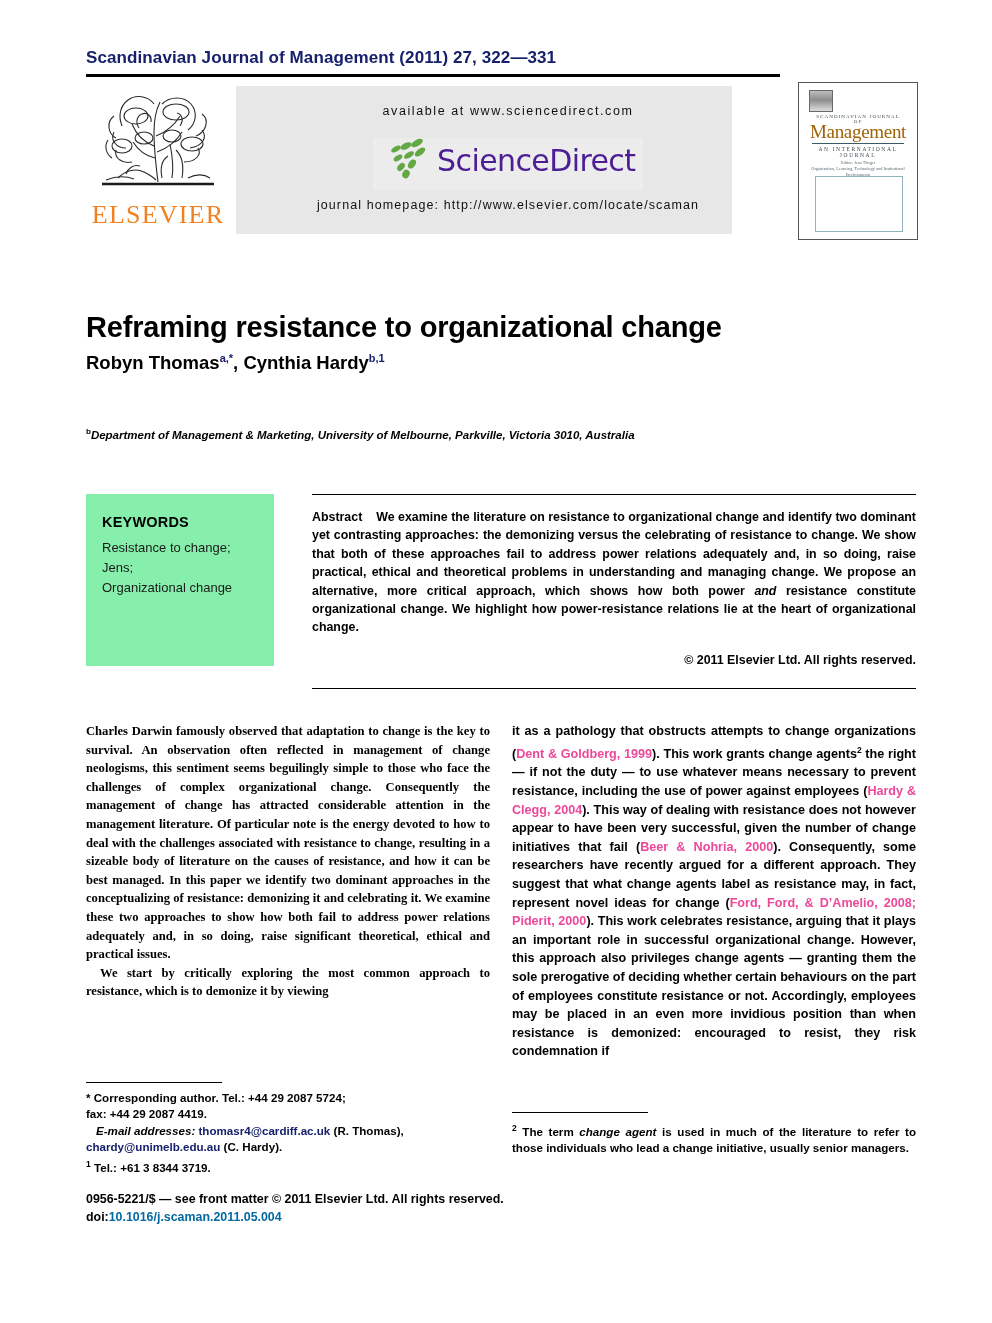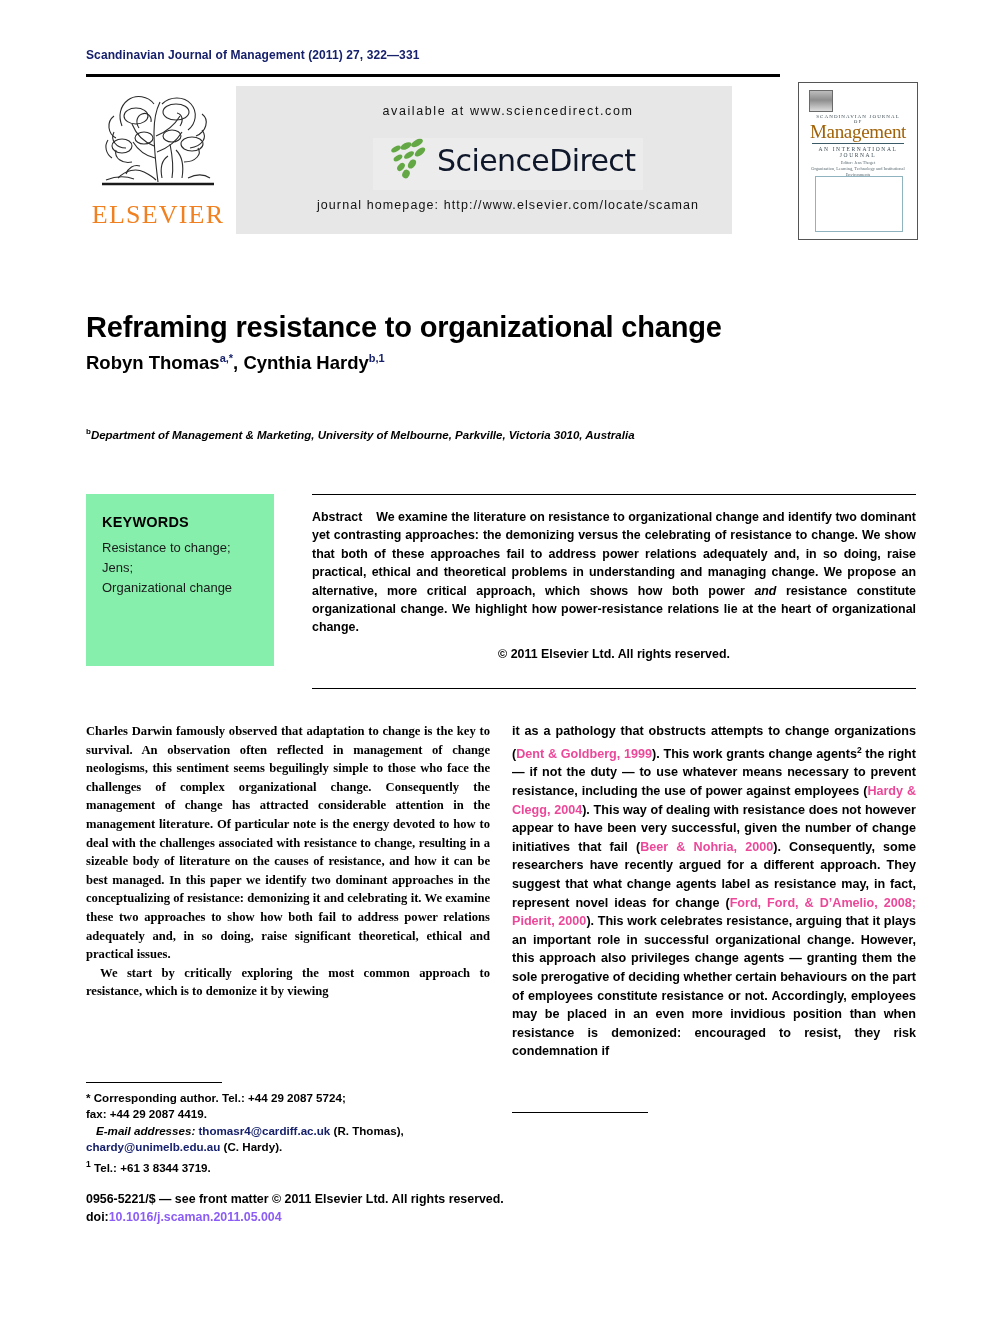--- a/index.html
+++ b/index.html
@@ -20,21 +20,21 @@
     left: 0; top: 0;
     width: 992px;
     height: 1323px;
   }
 
   
   .running-head {
     position: absolute;
     left: 86px;
     top: 48px;
-    font-size: 12px;
+    font-size: 17px;
     font-weight: bold;
     color: #16206b;
     letter-spacing: 0.1px;
     white-space: nowrap;
   }
   .head-rule {
     position: absolute;
     left: 86px;
     top: 74px;
     width: 694px;
@@ -110,21 +110,21 @@
     width: 52px;
     height: 44px;
     position: relative;
     top: -2px;
   }
   .sd-word {
     display: inline-block;
     vertical-align: middle;
     font-family: "DejaVu Sans", sans-serif;
     font-size: 30px;
-    color: #0f172a;
+    color: #4c1d95;
     letter-spacing: -0.6px;
   }
   .sd-homepage {
     position: absolute;
     left: 0; top: 112px;
     width: 544px;
     text-align: center;
     font-size: 12.5px;
     letter-spacing: 1.1px;
     color: #111111;
@@ -298,23 +298,23 @@
     text-align: justify;
     font-weight: bold;
     color: #000000;
   }
   .abstract .ab-label {
     font-weight: bold;
     margin-right: 14px;
   }
   .abstract em { font-style: italic; }
   .copyline {
-    margin-top: 8px;
+    margin-top: 14px;
     display: block;
-    text-align: center;
+    text-align: right;
   }
 
   
   .col {
     position: absolute;
     top: 722px;
     width: 404px;
     font-size: 12.6px;
     line-height: 18.6px;
     text-align: justify;
@@ -362,21 +362,21 @@
   
   .colophon {
     position: absolute;
     left: 86px;
     top: 1190px;
     width: 600px;
     font-size: 12.4px;
     line-height: 18px;
     font-weight: bold;
   }
-  .doi-link { color: #8b5cf6; }
+  .doi-link { color: #0369a1; }
 </style>
 </head>
 <body>
 
 <div class="page">
 
   <div class="running-head">Scandinavian Journal of Management (2011) 27, 322—331</div>
   <div class="head-rule"></div>
 
   <div class="masthead">
@@ -500,19 +500,22 @@
   <div class="fn-rule-left"></div>
   <div class="footnote fn-left">
     <div>* Corresponding author. Tel.: +44 29 2087 5724;</div>
     <div>fax: +44 29 2087 4419.</div>
     <div class="lead"><em>E-mail addresses:</em> <span class="mail">thomasr4@cardiff.ac.uk</span> <span>(R. Thomas),</span></div>
     <div><span class="mail">chardy@unimelb.edu.au</span> <span>(C. Hardy).</span></div>
     <div><sup class="fn">1</sup> <span>Tel.: +61 3 8344 3719.</span></div>
   </div>
 
   <div class="fn-rule-right"></div>
+  <div class="footnote fn-right">
+    <sup class="fn">2</sup> <span>The term </span><em>change agent</em><span> is used in much of the literature to refer to those individuals who lead a change initiative, usually senior managers.</span>
+  </div>
 
   <div class="colophon">
     <div>0956-5221/$ — see front matter © 2011 Elsevier Ltd. All rights reserved.</div>
     <div><span>doi:</span><span class="doi-link">10.1016/j.scaman.2011.05.004</span></div>
   </div>
 
 </div>
 
 </body></html>

